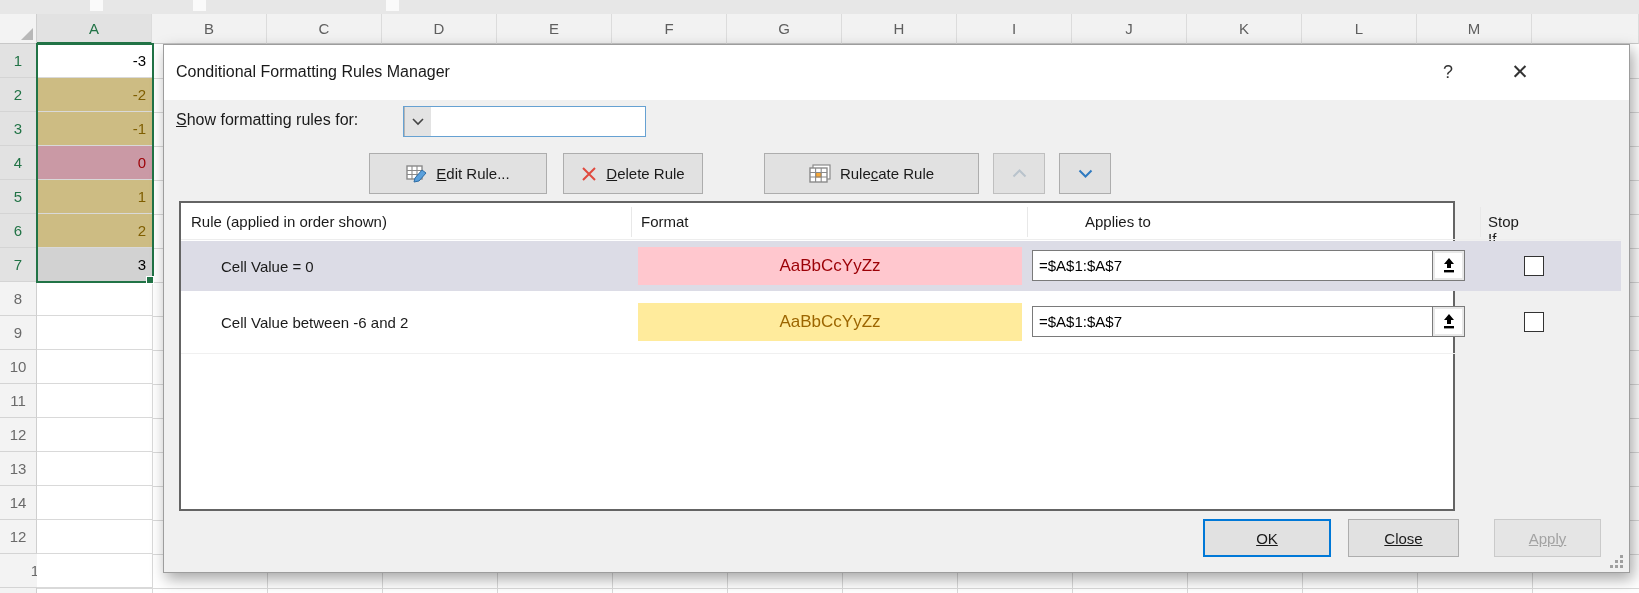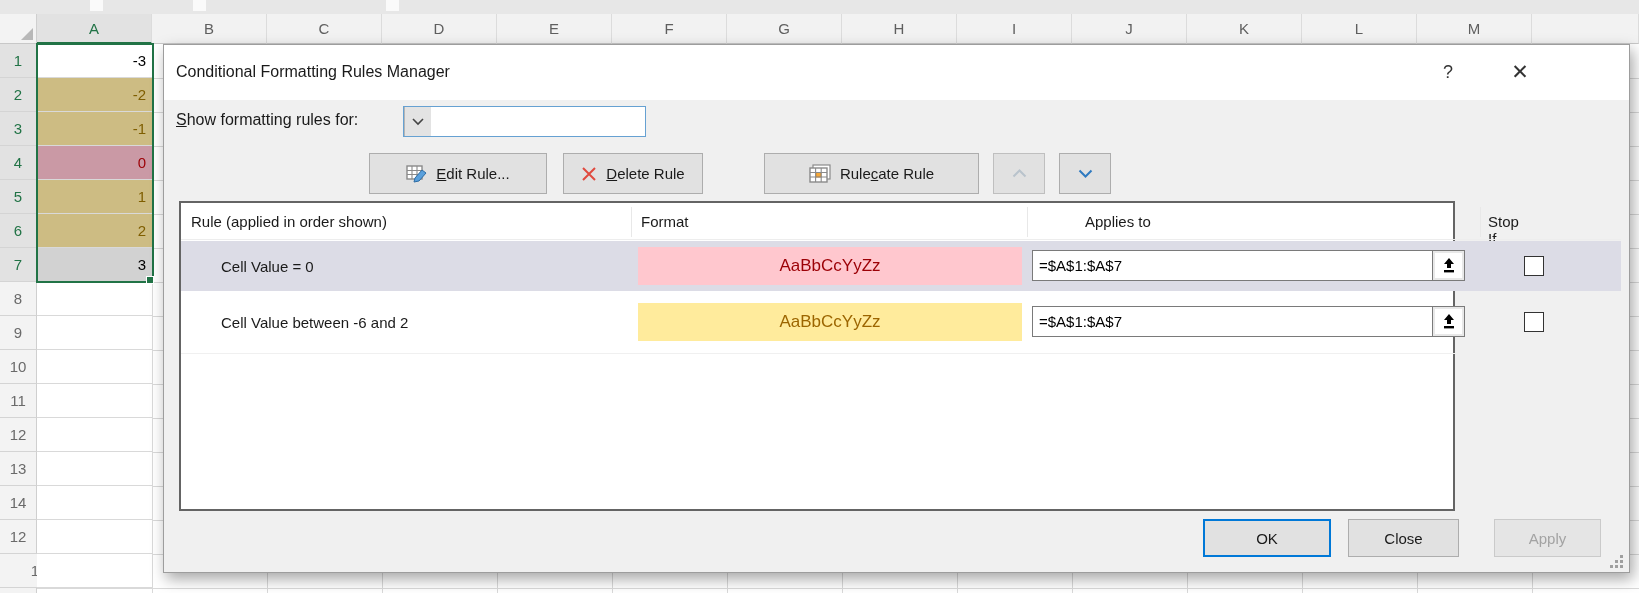--- a/index.html
+++ b/index.html
@@ -79,21 +79,21 @@
     display:flex; align-items:center; justify-content:center; }
   .applies-input { left:851px; top:9px; width:401px; height:31px; background:#fff;
     border:1px solid #7a7a7a; font-size:15px; color:#000; display:flex; align-items:center;
     padding-left:6px; }
   .collapse-btn { left:1251px; top:9px; width:33px; height:31px; background:#fff;
     border:1px solid #7a7a7a; display:flex; align-items:center; justify-content:center;
     box-shadow:inset 0 0 0 2px #e8e8e8; }
   .stop-check { left:1343px; width:20px; height:20px; background:#fff; border:1px solid #333; }
 
   .dlg-btn { top:474px; height:38px; background:#e1e1e1; border:1px solid #adadad;
-    font-size:15px; color:#1a1a1a; display:flex; align-items:center; justify-content:center; }
+    font-size:15px; color:#1a1a1a; display:flex; align-items:center; justify-content:center;text-decoration:underline; }
   .dlg-btn.default { border:2px solid #0078d7; }
   .dlg-btn.disabled { background:#e5e5e5; border-color:#cacaca; color:#a3a3a3; }
   .grip { left:1444px; top:508px; width:18px; height:18px; }
 </style>
 </head>
 <body>
 
 <div class="stage">
 
   <div class="abs top-strip">

